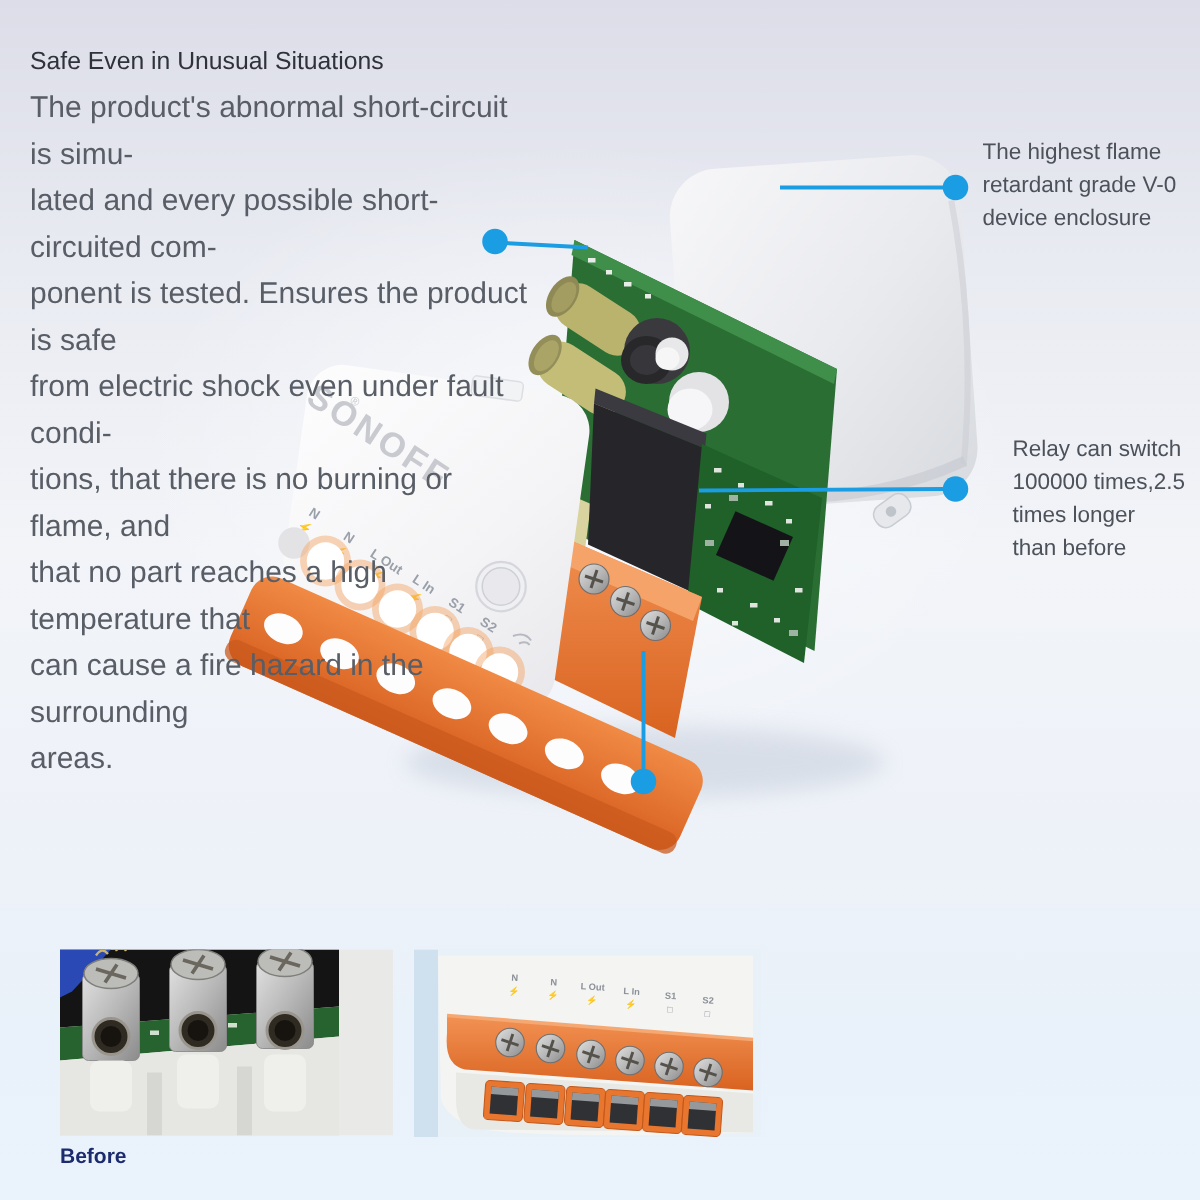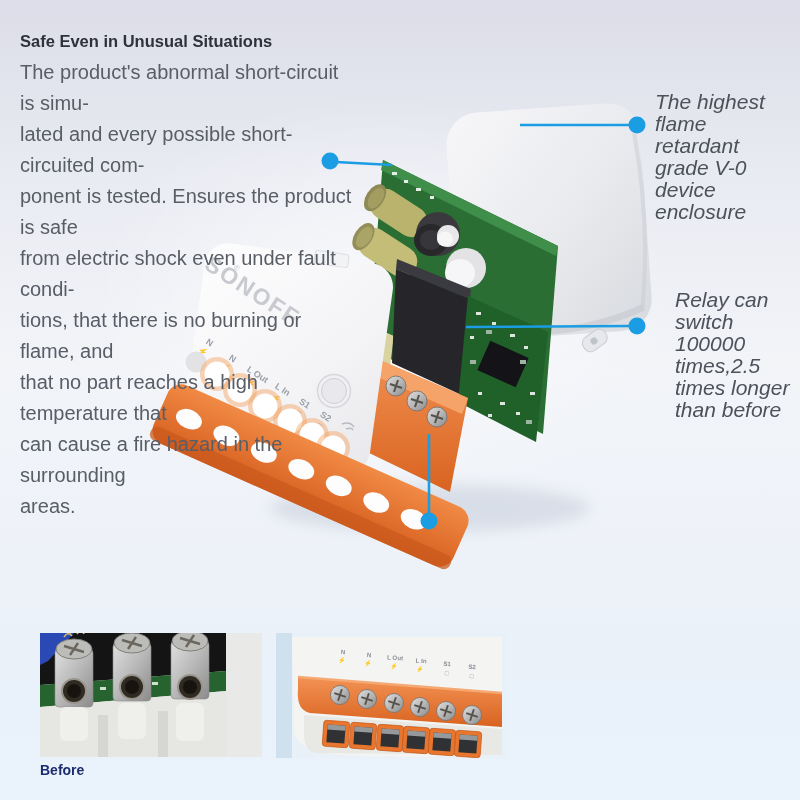--- a/index.html
+++ b/index.html
@@ -5,23 +5,23 @@
   html,body{margin:0;padding:0;}
   .page{
     position:relative;width:800px;height:800px;overflow:hidden;
     font-family:"Liberation Sans",sans-serif;
     background:
       radial-gradient(ellipse 420px 300px at 48% 38%, rgba(255,255,255,.65), rgba(255,255,255,0) 70%),
       linear-gradient(180deg,#dcdde8 0%,#e9ebf2 22%,#f2f4f8 46%,#eef2f8 68%,#e9f1fa 86%,#eaf3fb 100%);
   }
   .prose{white-space:pre-line;}
   .sec1{position:absolute;left:20px;top:31px;width:334px;}
-  .sec1 h1{margin:0 0 5px 0;font-size:16.5px;line-height:1.25;color:#2f323a;font-weight:bold;}
+  .sec1 h1{margin:0 0 5px 0;font-size:16.5px;line-height:1.25;color:#2f323a;font-weight:normal;}
   .sec1 .body{font-size:20px;line-height:31px;color:#585d66;}
-  .callout{position:absolute;width:140px;font-size:21px;line-height:22px;color:#4c515a;font-style:italic;}
+  .callout{position:absolute;width:140px;font-size:15px;line-height:22px;color:#4c515a;}
   .callout.enclosure{left:655px;top:91px;}
   .callout.relay{left:655px;top:289px;margin-left:20px;}
   .sec2{position:absolute;left:42px;top:537px;width:662px;font-size:15.3px;line-height:24px;color:#474c55;}
   .art{position:absolute;left:0;top:0;}
   .thumb{position:absolute;}
   .thumb.before{left:40px;top:633px;}
   .thumb.now{left:276px;top:633px;}
   .cmp-label{position:absolute;font-size:14px;font-weight:bold;color:#1c2b6e;}
   .cmp-label.before{left:40px;top:762px;}
   .cmp-label.now{left:277px;top:800px;}

